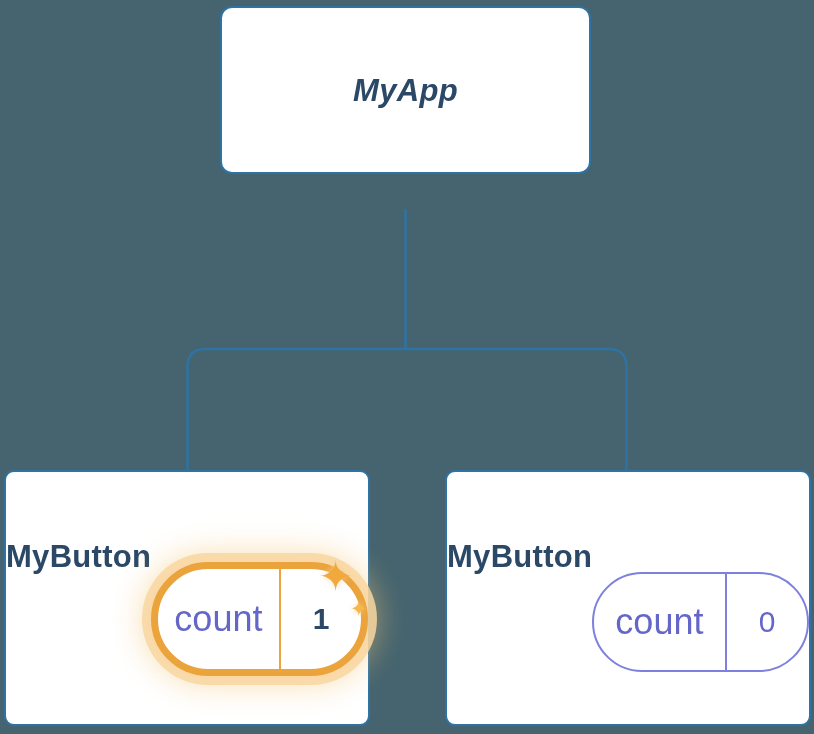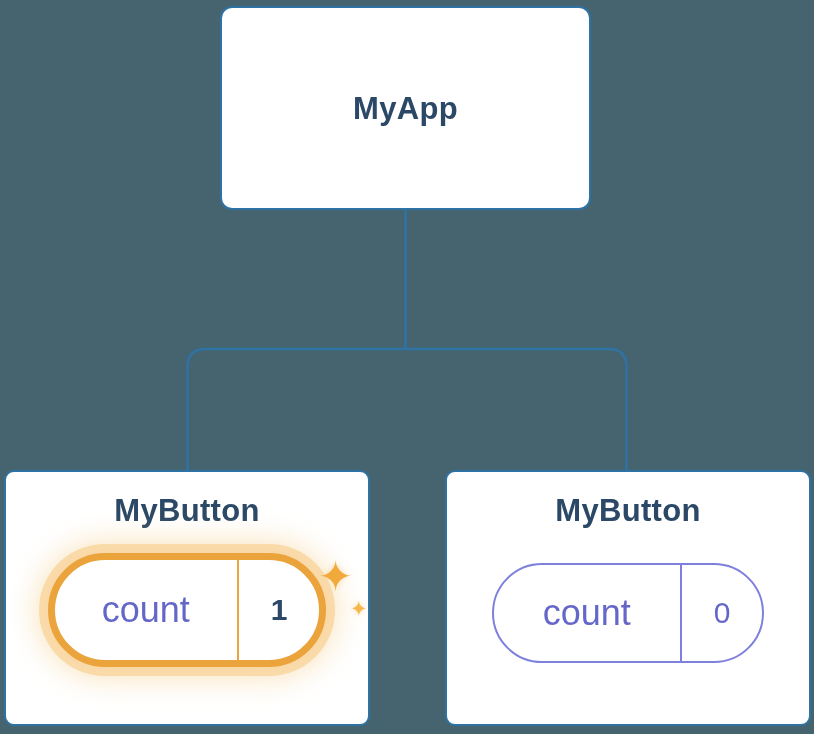--- a/index.html
+++ b/index.html
@@ -30,35 +30,36 @@
   .card {
     position: absolute;
     background: #FFFFFF;
     border: 2.5px solid #2E73A3;
     box-sizing: border-box;
   }
   .root-card {
     left: 220px;
     top: 6px;
     width: 371px;
-    height: 204px;
+    height: 168px;
     border-radius: 12px;
     display: flex;
     align-items: center;
     justify-content: center;
+    font-style: italic;
   }
   .child-card {
     top: 470px;
     width: 366px;
     height: 256px;
     border-radius: 10px;
     display: flex;
-    flex-direction: column;
-    align-items: center;
-    padding-top: 20px;
+    flex-direction: row;
+    align-items: flex-start;
+    padding-top: 66px;
   }
   .child-left  { left: 4px;  }
   .child-right { left: 445px; }
   .node-title {
     color: #2B4866;
     font-weight: 700;
     font-size: 31px;
     letter-spacing: 0.3px;
     line-height: 37px;
   }

